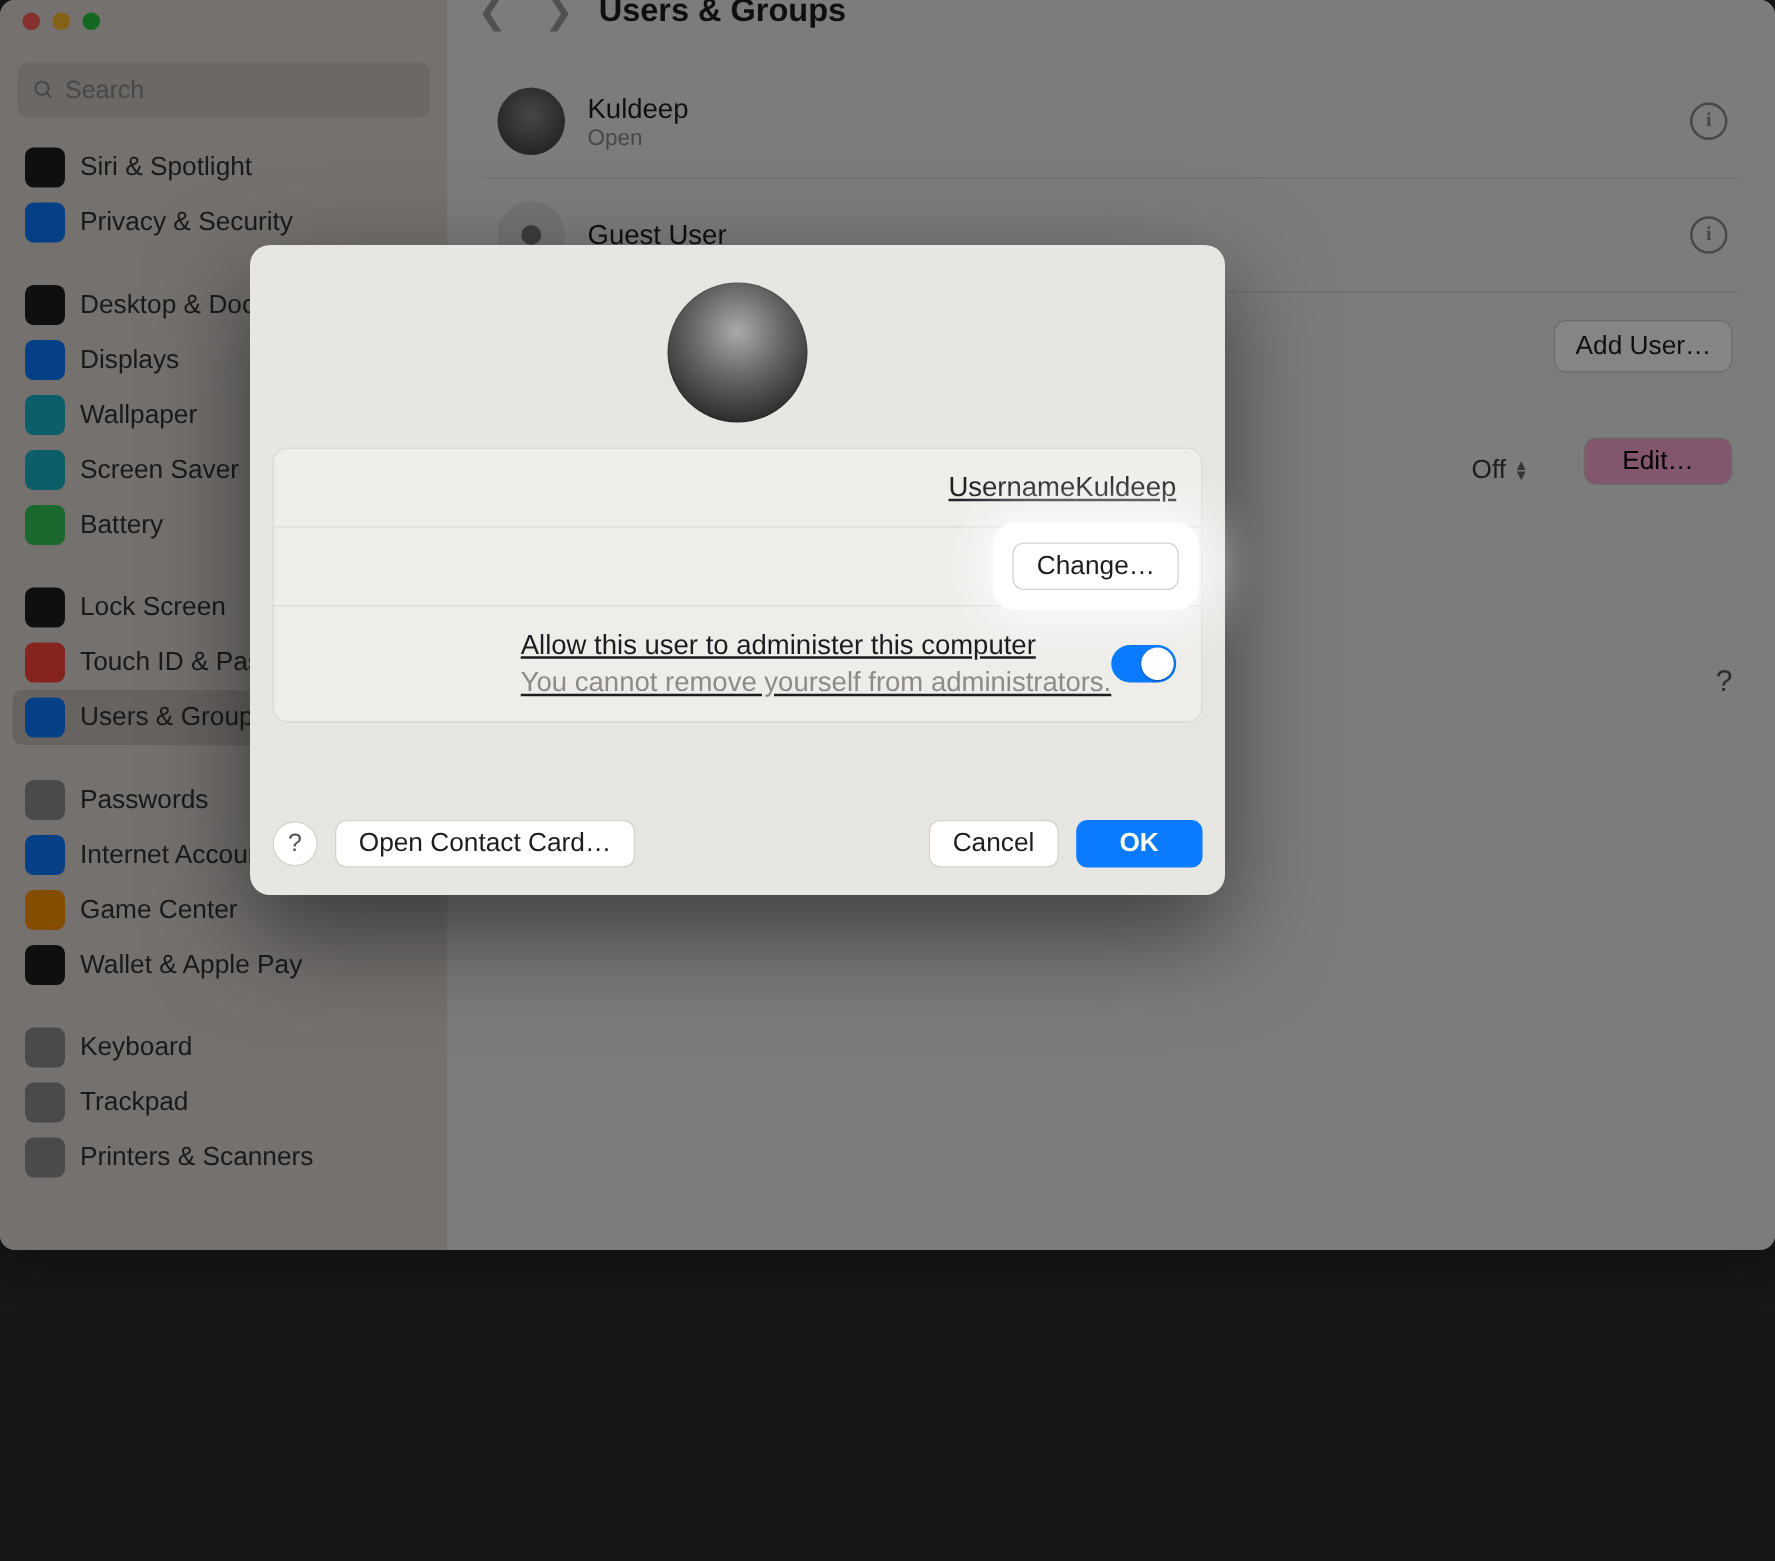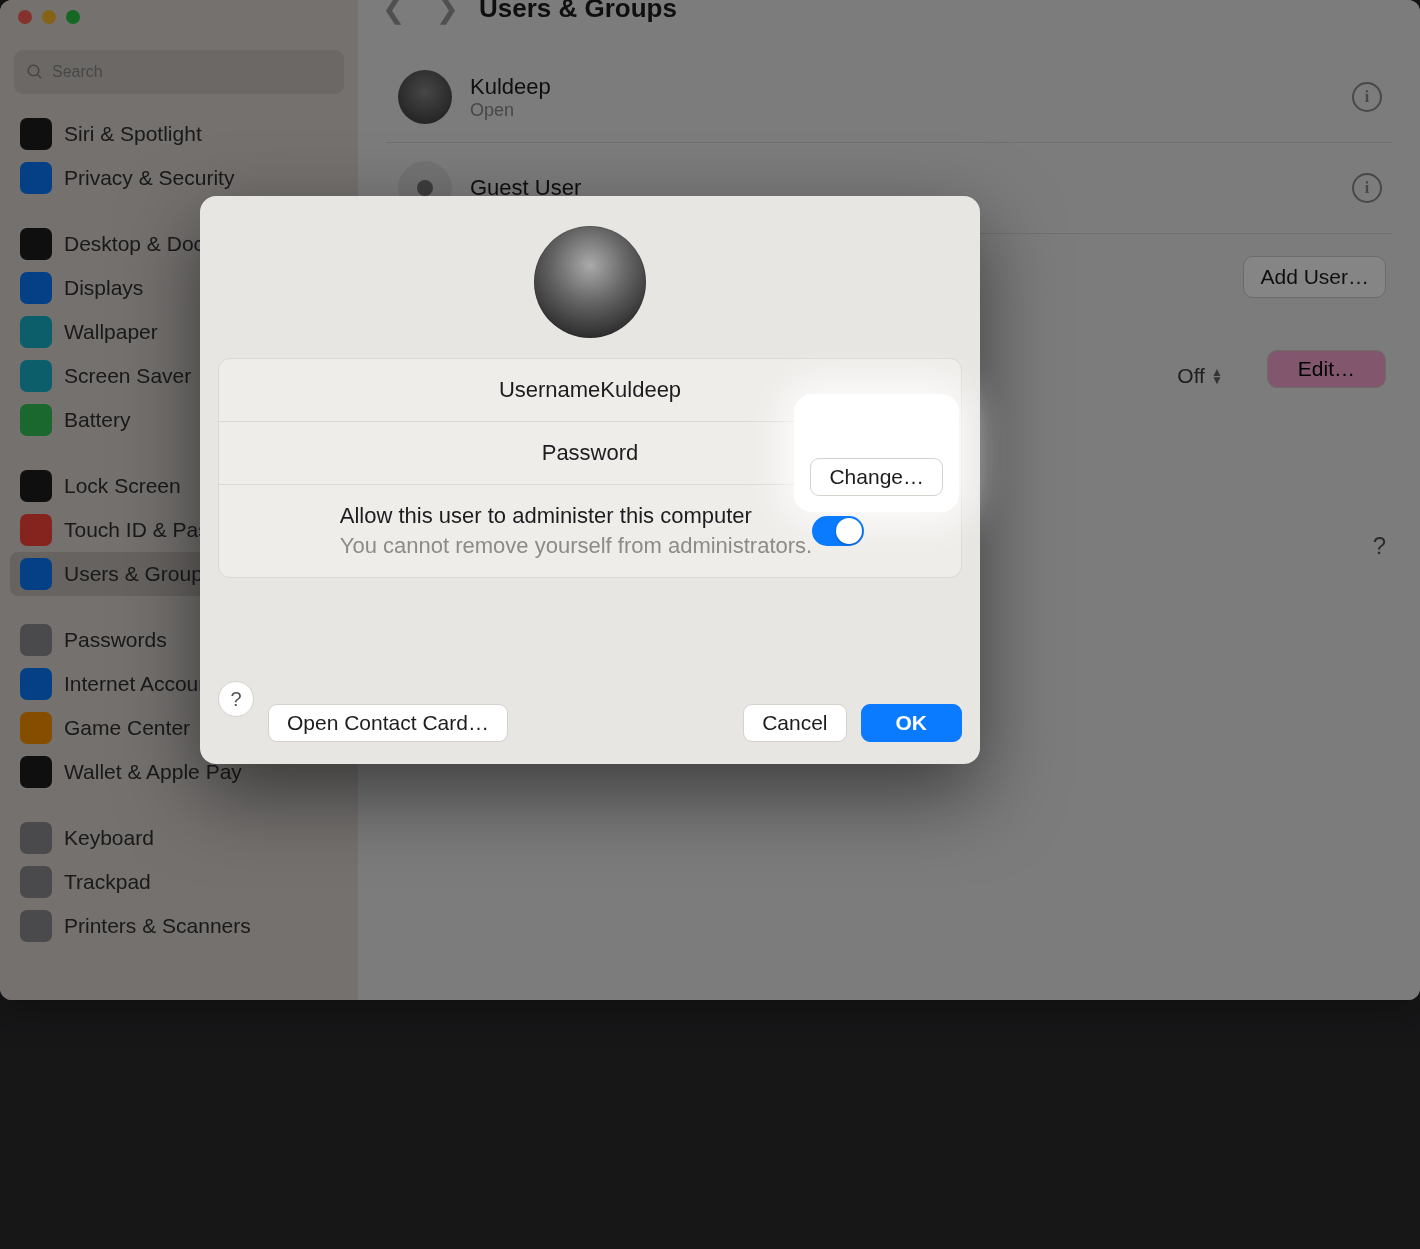--- a/index.html
+++ b/index.html
@@ -24,21 +24,21 @@
     padding-top:12px;
   }
   .traffic{position:absolute;left:18px;top:10px;display:flex;gap:10px;}
   .dot{width:14px;height:14px;border-radius:50%;}
   .dot.red{background:#ff5f57;}
   .dot.yellow{background:#febc2e;}
   .dot.green{background:#28c840;}
   .search{
     margin:38px 14px 18px 14px;height:44px;border-radius:9px;
     background:#cdc8c4;display:flex;align-items:center;padding:0 12px;
-    color:#8a8a8a;font-size:16px;gap:8px;
+    color:#8a8a8a;font-size:20px;gap:8px;
   }
   .search svg{width:18px;height:18px;fill:none;stroke:#858585;stroke-width:2;}
   .nav-group{margin:10px 10px 0 10px;}
   .nav-item{
     display:flex;align-items:center;gap:12px;
     padding:6px 10px;border-radius:8px;
     font-size:21px;color:#333;
   }
   .nav-item.selected{background:#c4bfba;}
   .nav-icon{
@@ -113,37 +113,37 @@
   .sheet-avatar{
     width:112px;height:112px;border-radius:50%;
     margin:30px auto 20px auto;display:block;
     background:radial-gradient(circle at 50% 35%, #aaa 0%, #666 40%, #2b2b2b 80%);
     box-shadow:inset 0 0 0 1px rgba(0,0,0,.1);
   }
   .panel{
     margin:0 18px;background:#efedea;border:1px solid #dcd8d3;border-radius:12px;
   }
   .row{
-    display:flex;align-items:center;justify-content:center;
+    display:flex;align-items:center;justify-content:flex-end;
     padding:18px 20px;border-bottom:1px solid #dcd8d3;
-    font-size:22px;color:#1d1d1f;position:relative;
+    font-size:22px;color:#1d1d1f;position:relative;text-decoration:underline;
   }
   .row:last-child{border-bottom:none;}
   .row .left{display:flex;flex-direction:column;gap:4px;margin-left:24px;}
   .subtext{font-size:22px;color:#8e8b87;}
   .value{color:#1d1d1f;}
   
   .change-highlight{
     position:absolute;right:8px;top:50%;transform:translateY(-50%);
     background:#fff;border-radius:12px;padding:10px;
     box-shadow:0 0 0 6px #fff,0 0 42px 14px rgba(255,255,255,.95);
   }
   .btn{
     background:#fff;border:1px solid #d5d2cd;border-radius:9px;
-    padding:6px 18px;font-size:21px;color:#1d1d1f;cursor:pointer;margin-top:48px;
+    padding:6px 18px;font-size:21px;color:#1d1d1f;cursor:pointer;
   }
   
   .toggle{
     width:52px;height:30px;border-radius:30px;position:relative;flex:0 0 52px;
   }
   .toggle.on{background:#0a7aff;}
   .toggle.off{background:#cfcdc9;}
   .knob{
     position:absolute;top:2px;width:26px;height:26px;border-radius:50%;
     background:#fff;box-shadow:0 1px 2px rgba(0,0,0,.3);

